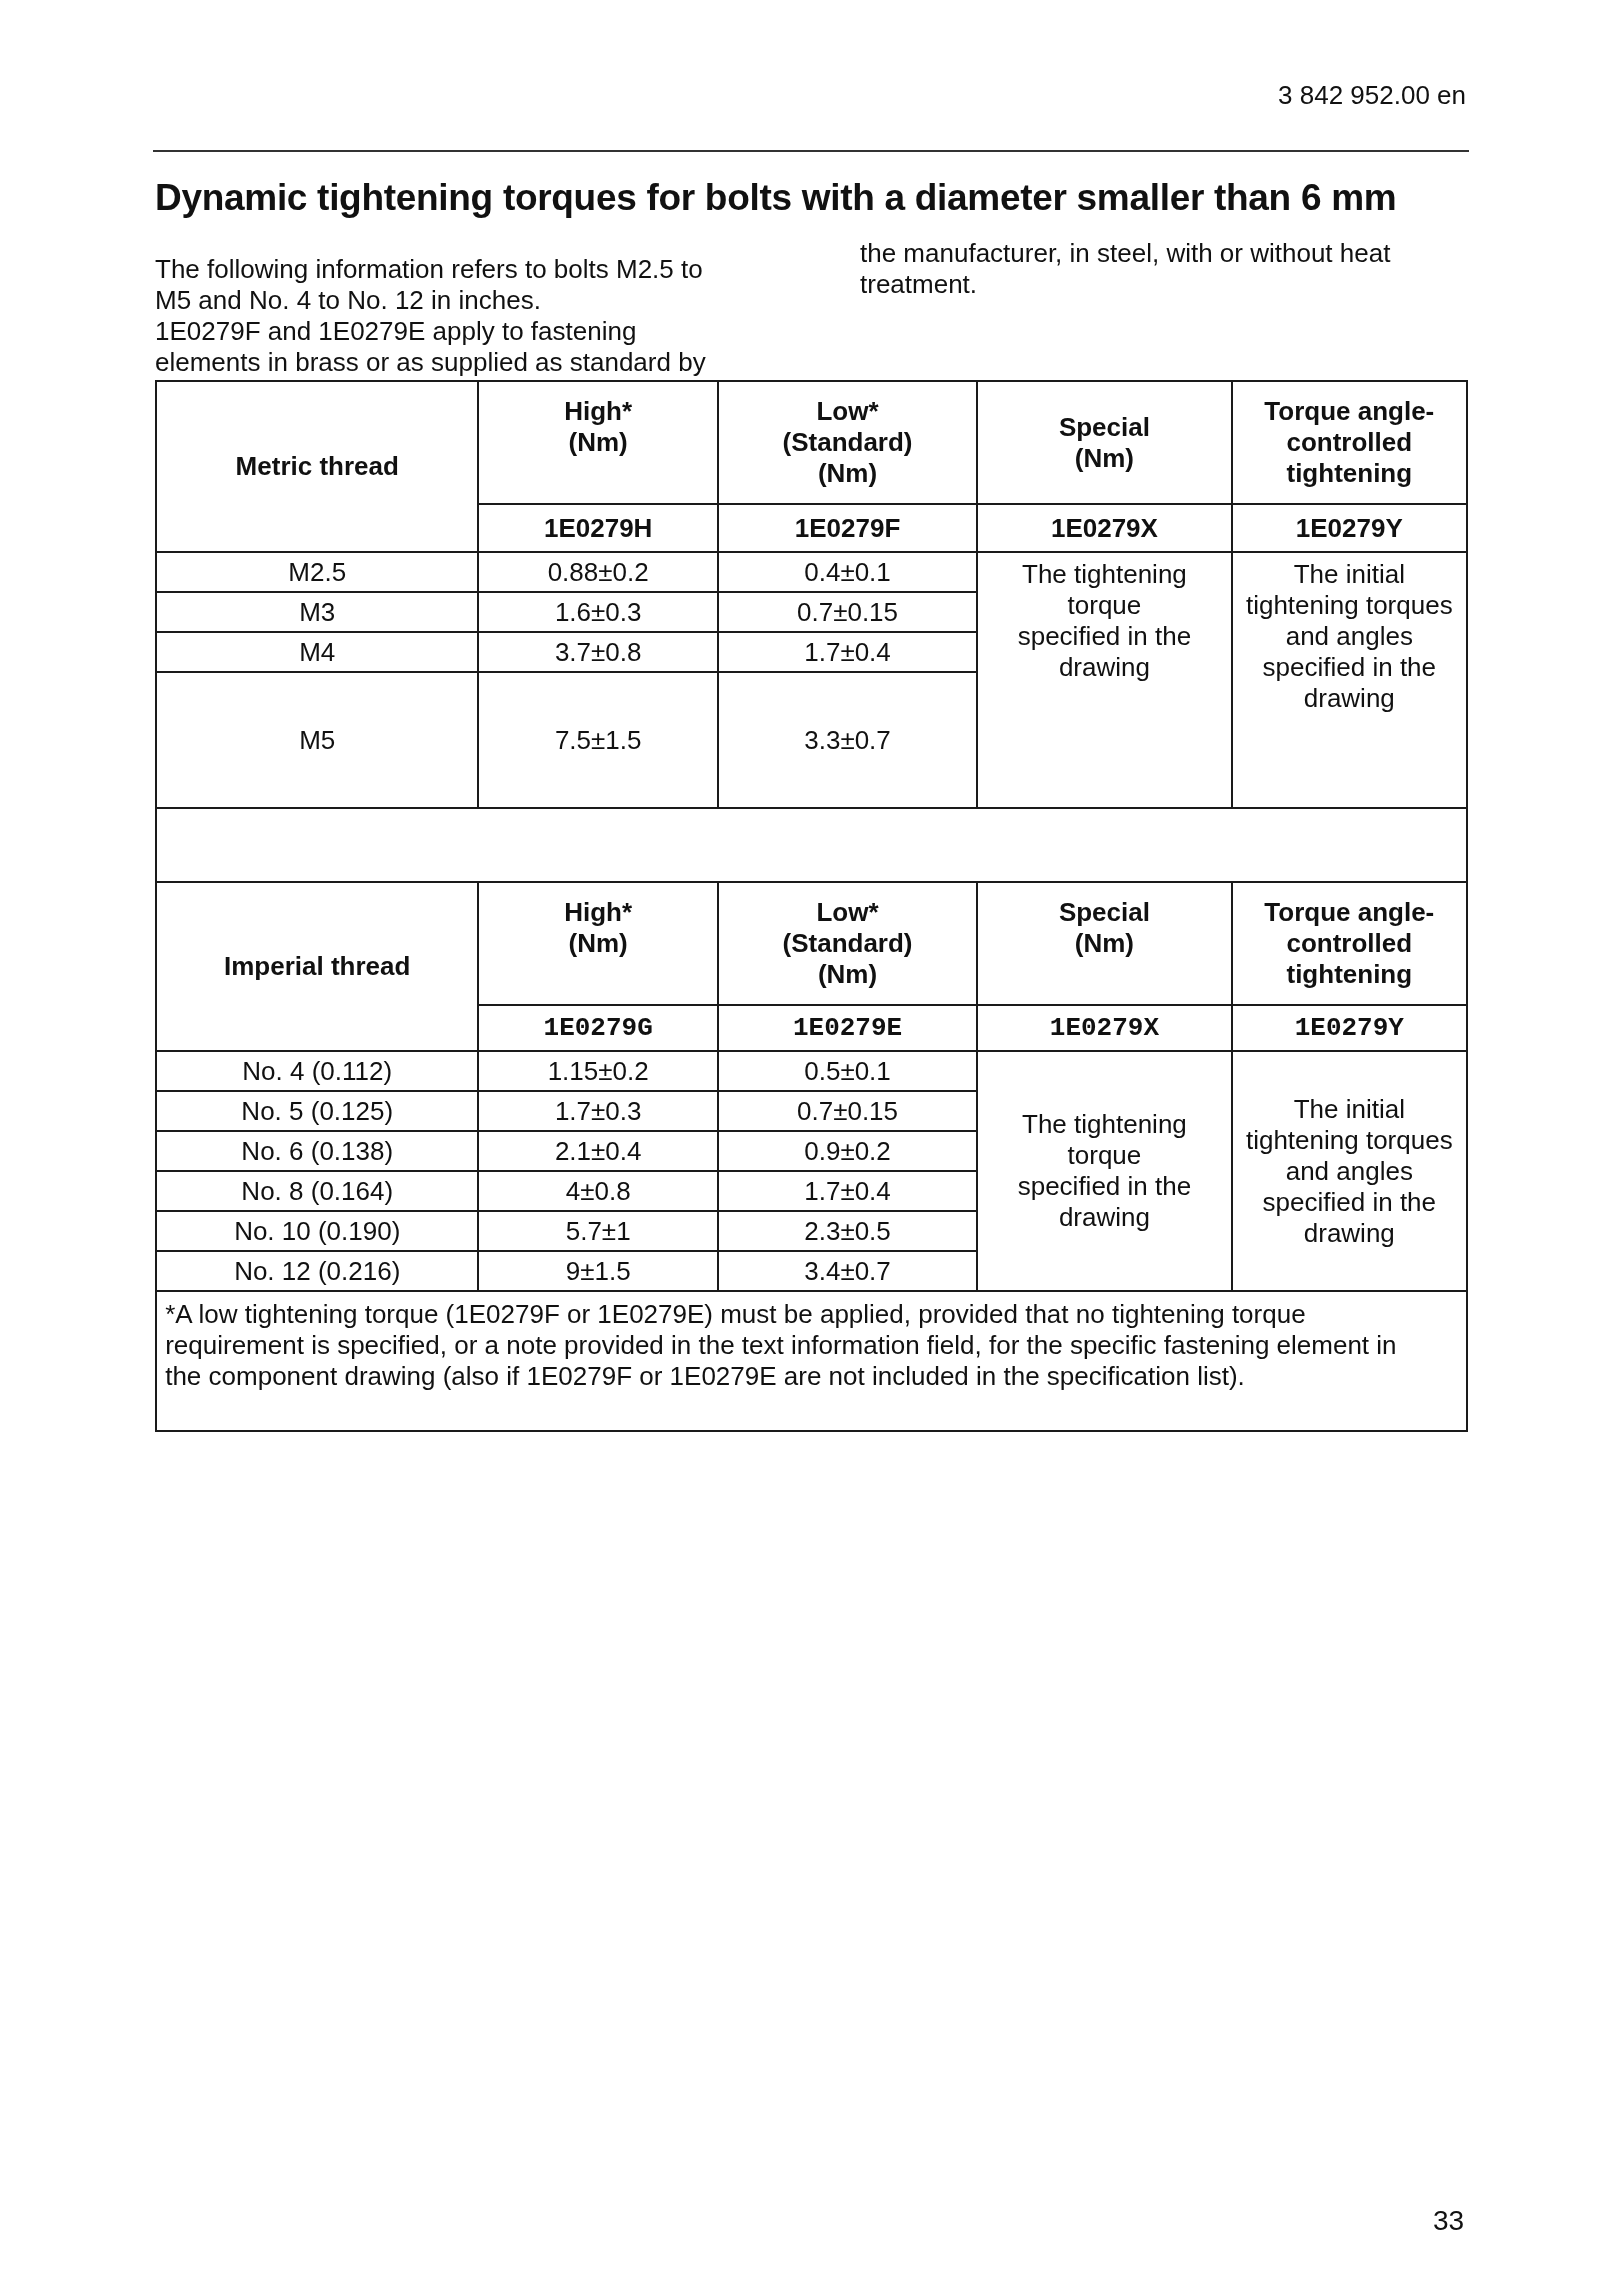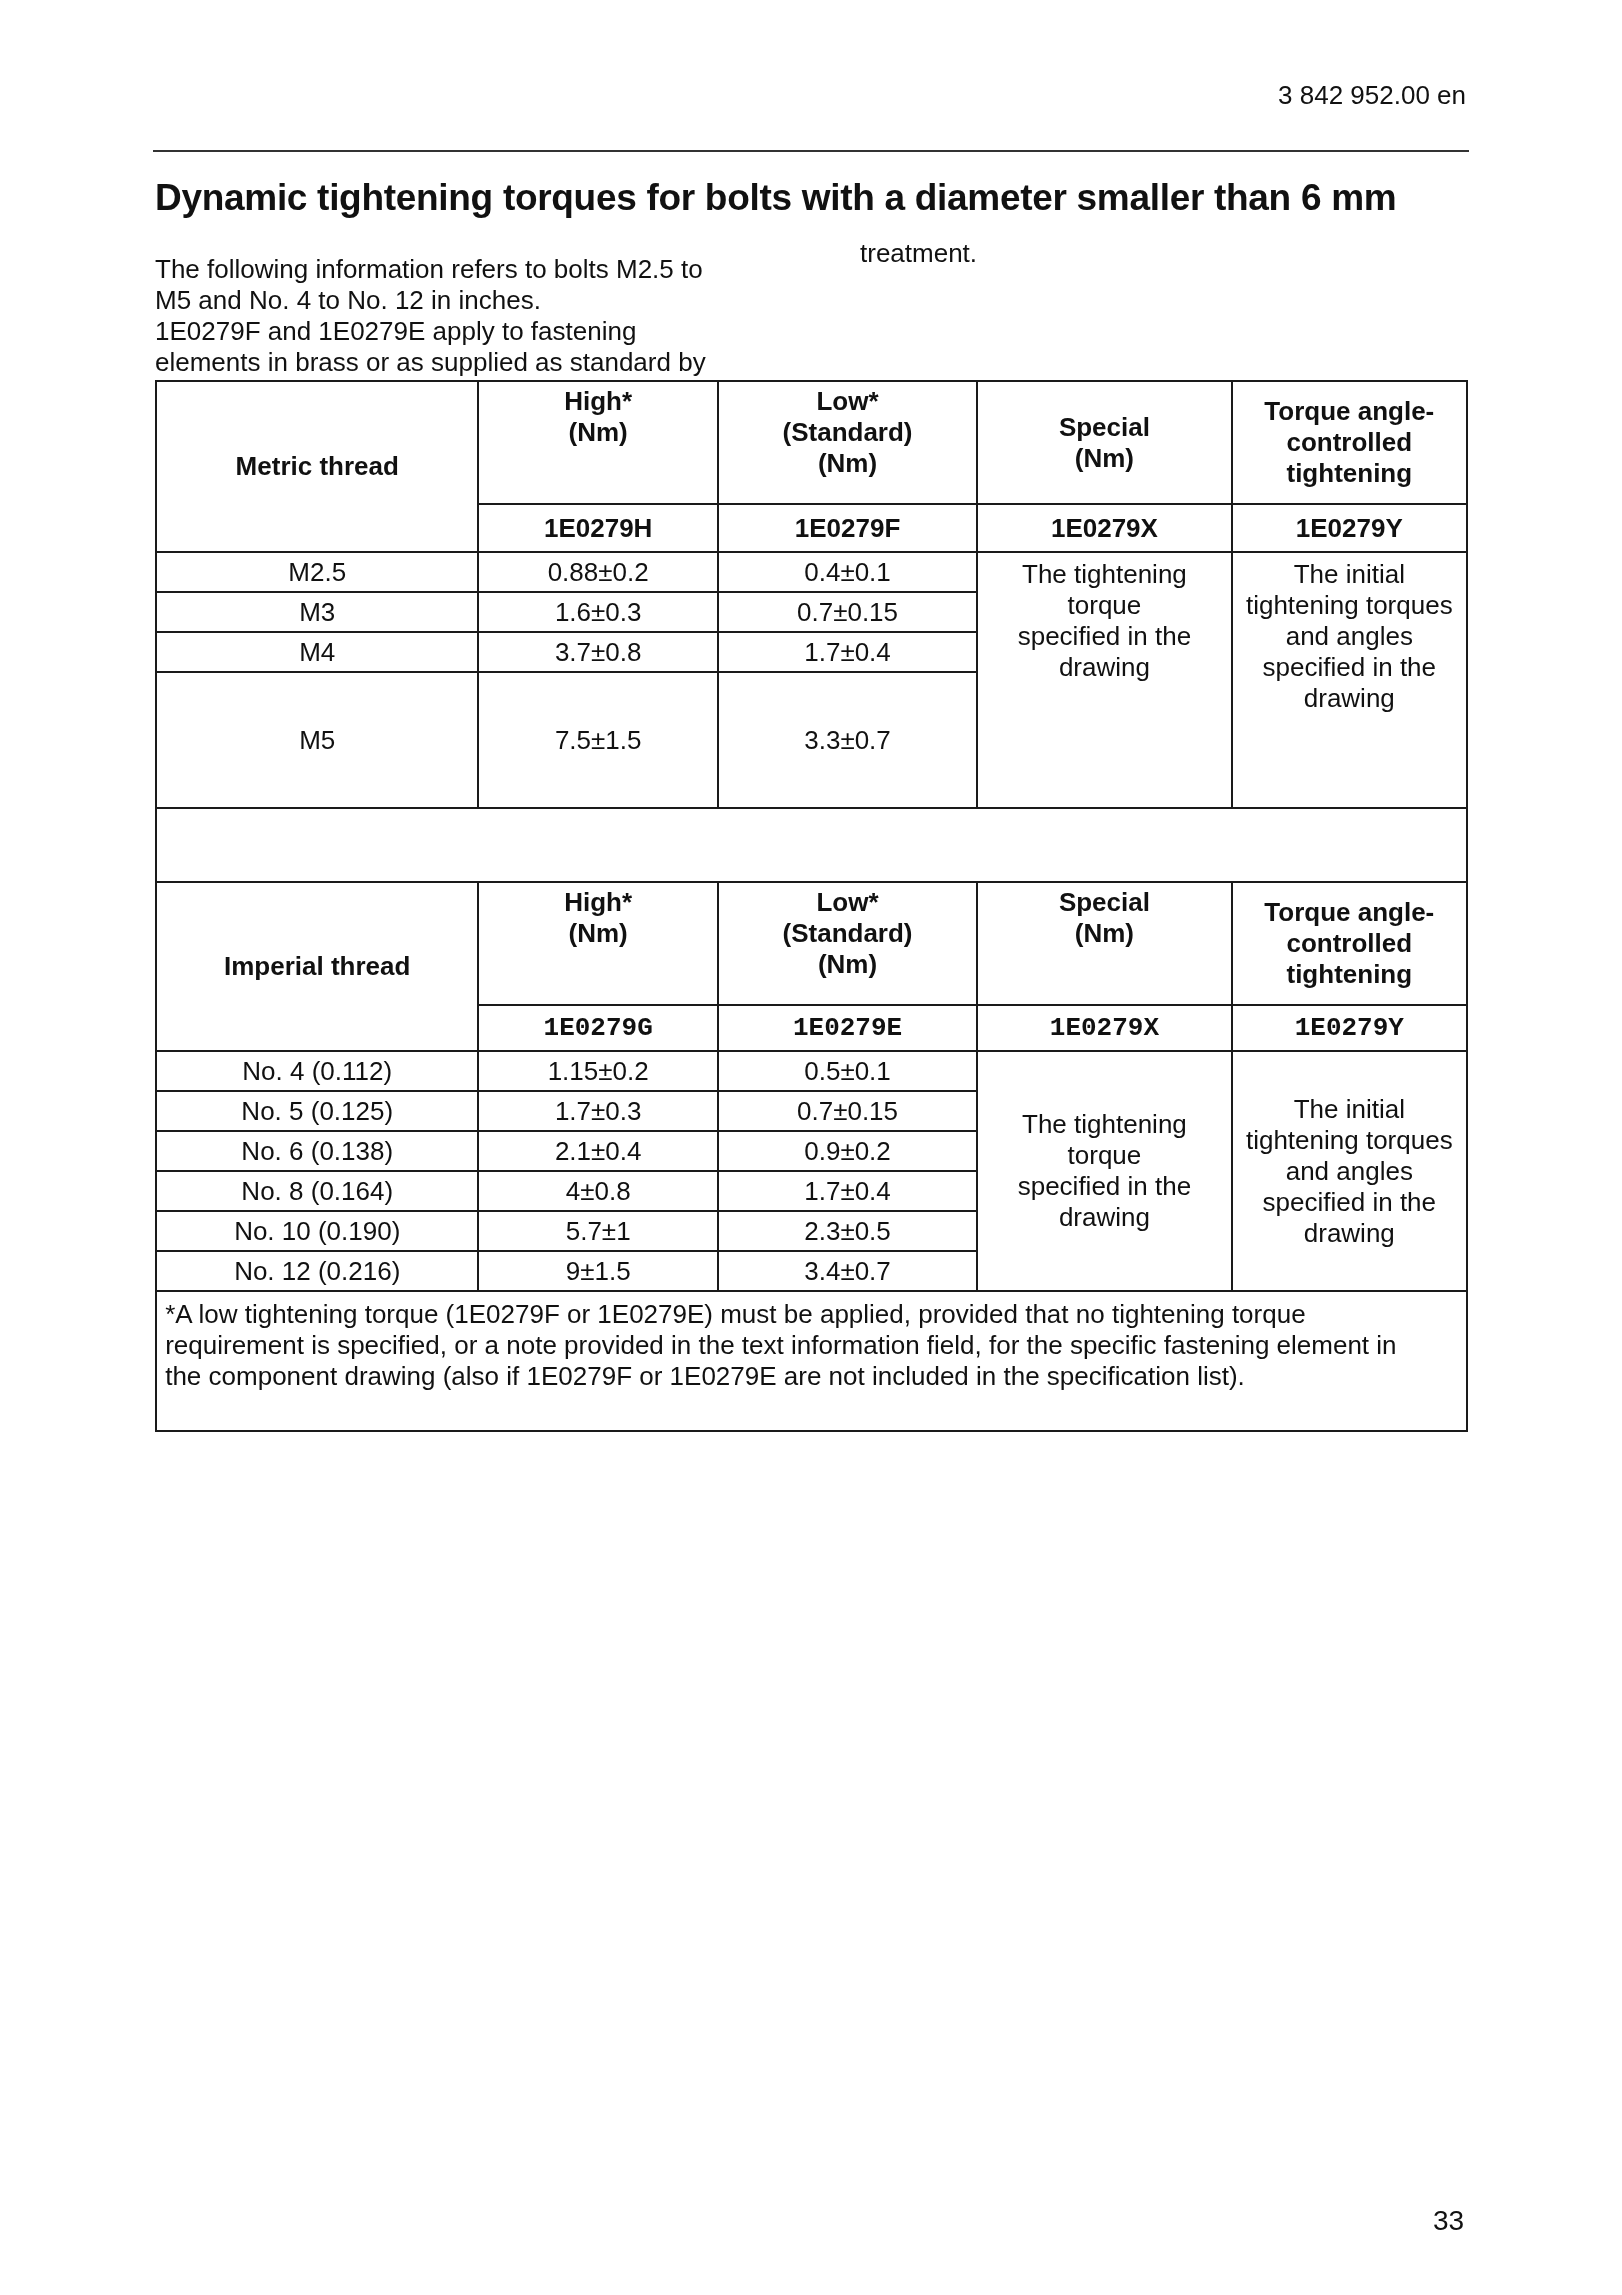--- a/index.html
+++ b/index.html
@@ -33,21 +33,21 @@
   .torque-table {
     position: absolute; top: 380px; left: 155px;
     width: 1313px; border-collapse: collapse; table-layout: fixed;
     font-size: 26px;
   }
   .torque-table td {
     border: 2px solid #1a1a1a; text-align: center; vertical-align: middle;
     padding: 0 4.1px; line-height: 31px;
   }
   .torque-table .bold { font-weight: bold; }
-  .torque-table .hdr-top { vertical-align: top; padding-top: 4px; }
+  .torque-table .hdr-top { vertical-align: top; padding-top: 14px; }
   .torque-table .note { vertical-align: top; padding-top: 5.5px; }
   .torque-table .footnote {
     text-align: left; vertical-align: top; padding: 6.8px 8.2px 0 8.2px; line-height: 31px;
   }
   .col-a { width: 322px; }
   .col-b { width: 239px; }
   .col-c { width: 259px; }
   .col-d { width: 254px; }
   .col-e { width: 235px; }
 
@@ -64,20 +64,21 @@
 
 <h1 class="page-title" style="margin:0;">Dynamic tightening torques for bolts with a diameter smaller than 6 mm</h1>
 
 <div class="intro-left">
   <p>The following information refers to bolts M2.5 to</p>
   <p>M5 and No. 4 to No. 12 in inches.</p>
   <p>1E0279F and 1E0279E apply to fastening</p>
   <p>elements in brass or as supplied as standard by</p>
 </div>
 <div class="intro-right">
+  <p>the manufacturer, in steel, with or without heat</p>
   <p>treatment.</p>
 </div>
 
 <table class="torque-table">
   <colgroup>
     <col class="col-a">
       <col class="col-b">
       <col class="col-c">
       <col class="col-d">
       <col class="col-e">

